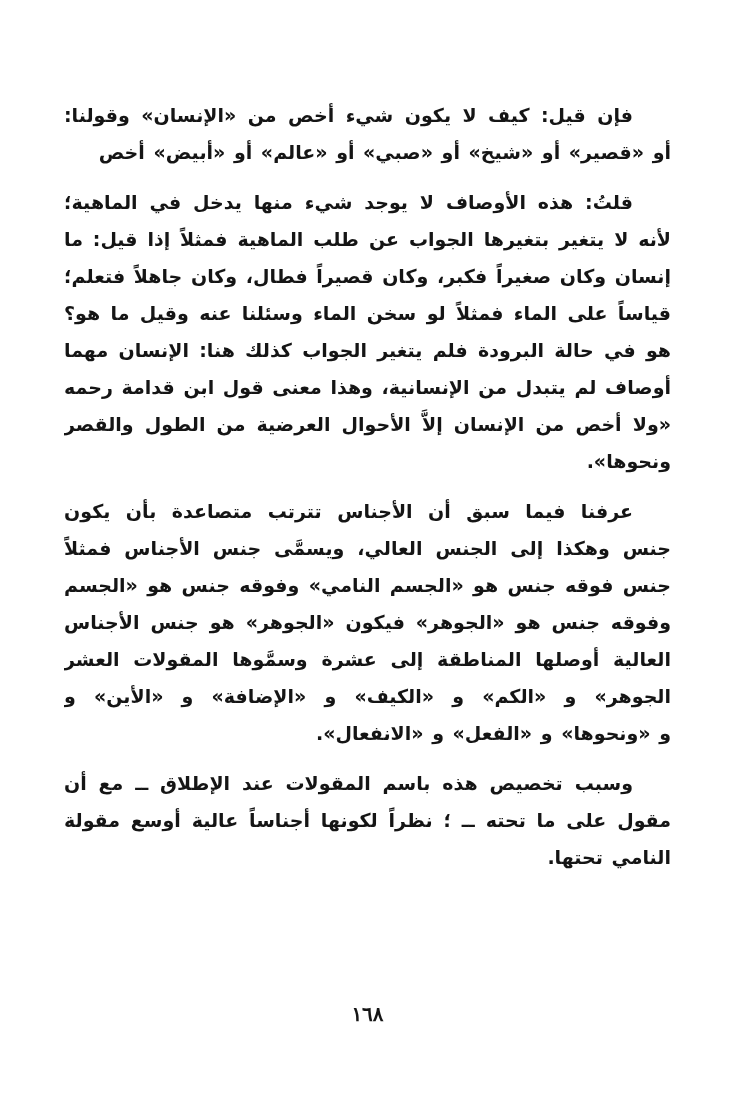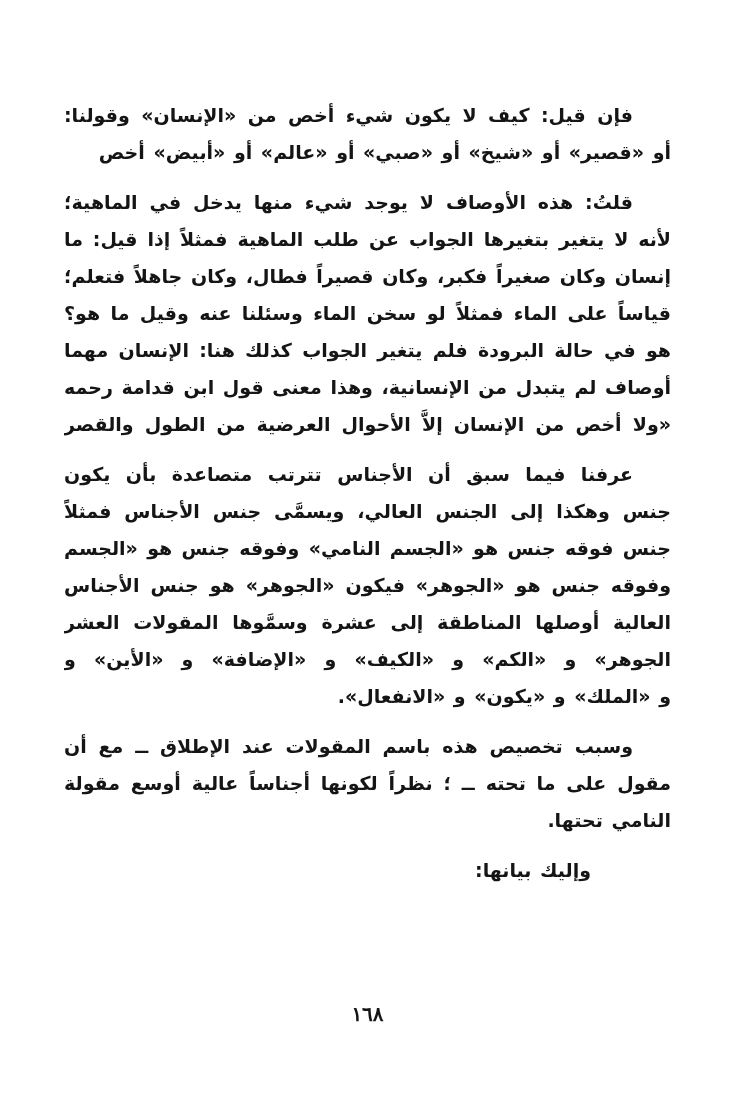--- a/index.html
+++ b/index.html
@@ -66,33 +66,31 @@
         <div class="line last">أو «قصير» أو «شيخ» أو «صبي» أو «عالم» أو «أبيض» أخص منه؟</div>
       </div>
       <div class="paragraph">
         <div class="line" style="padding-right: 38px;">قلتُ: هذه الأوصاف لا يوجد شيء منها يدخل في الماهية؛ وذلك</div>
         <div class="line">لأنه لا يتغير بتغيرها الجواب عن طلب الماهية فمثلاً إذا قيل: ما هذا؟ قلت:</div>
         <div class="line">إنسان وكان صغيراً فكبر، وكان قصيراً فطال، وكان جاهلاً فتعلم؛ وذلك</div>
         <div class="line">قياساً على الماء فمثلاً لو سخن الماء وسئلنا عنه وقيل ما هو؟ قلنا: ماء كما</div>
         <div class="line">هو في حالة البرودة فلم يتغير الجواب كذلك هنا: الإنسان مهما كان فيه من</div>
         <div class="line">أوصاف لم يتبدل من الإنسانية، وهذا معنى قول ابن قدامة رحمه الله هنا:</div>
         <div class="line">«ولا أخص من الإنسان إلاَّ الأحوال العرضية من الطول والقصر والشيخوخة</div>
+        <div class="line last">ونحوها».</div>
       </div>
       <div class="paragraph">
         <div class="line" style="padding-right: 38px;">عرفنا فيما سبق أن الأجناس تترتب متصاعدة بأن يكون جنس فوقه</div>
         <div class="line">جنس وهكذا إلى الجنس العالي، ويسمَّى جنس الأجناس فمثلاً «الحيوان»</div>
         <div class="line">جنس فوقه جنس هو «الجسم النامي» وفوقه جنس هو «الجسم المطلق»</div>
         <div class="line">وفوقه جنس هو «الجوهر» فيكون «الجوهر» هو جنس الأجناس والأجناس</div>
         <div class="line">العالية أوصلها المناطقة إلى عشرة وسمَّوها المقولات العشر وهي: «مقولة</div>
         <div class="line">الجوهر» و «الكم» و «الكيف» و «الإضافة» و «الأين» و «المتى» و «الوضع»</div>
-        <div class="line last">و «الملك» و «يكون» و «الانفعال».</div>
+        <div class="line last">و «ونحوها» و «الفعل» و «الانفعال».</div>
       </div>
       <div class="paragraph">
         <div class="line" style="padding-right: 38px;">وسبب تخصيص هذه باسم المقولات عند الإطلاق ــ مع أن كل كلي</div>
         <div class="line">مقول على ما تحته ــ ؛ نظراً لكونها أجناساً عالية أوسع مقولة من غيرها</div>
         <div class="line last">النامي تحتها.</div>
       </div>
-      <div class="paragraph">
-        <div class="line last" style="padding-right: 80px;">وإليك بيانها:</div>
-      </div>
     </div>
   <div class="page-number">١٦٨</div>
 </div>
 
 </body></html>

